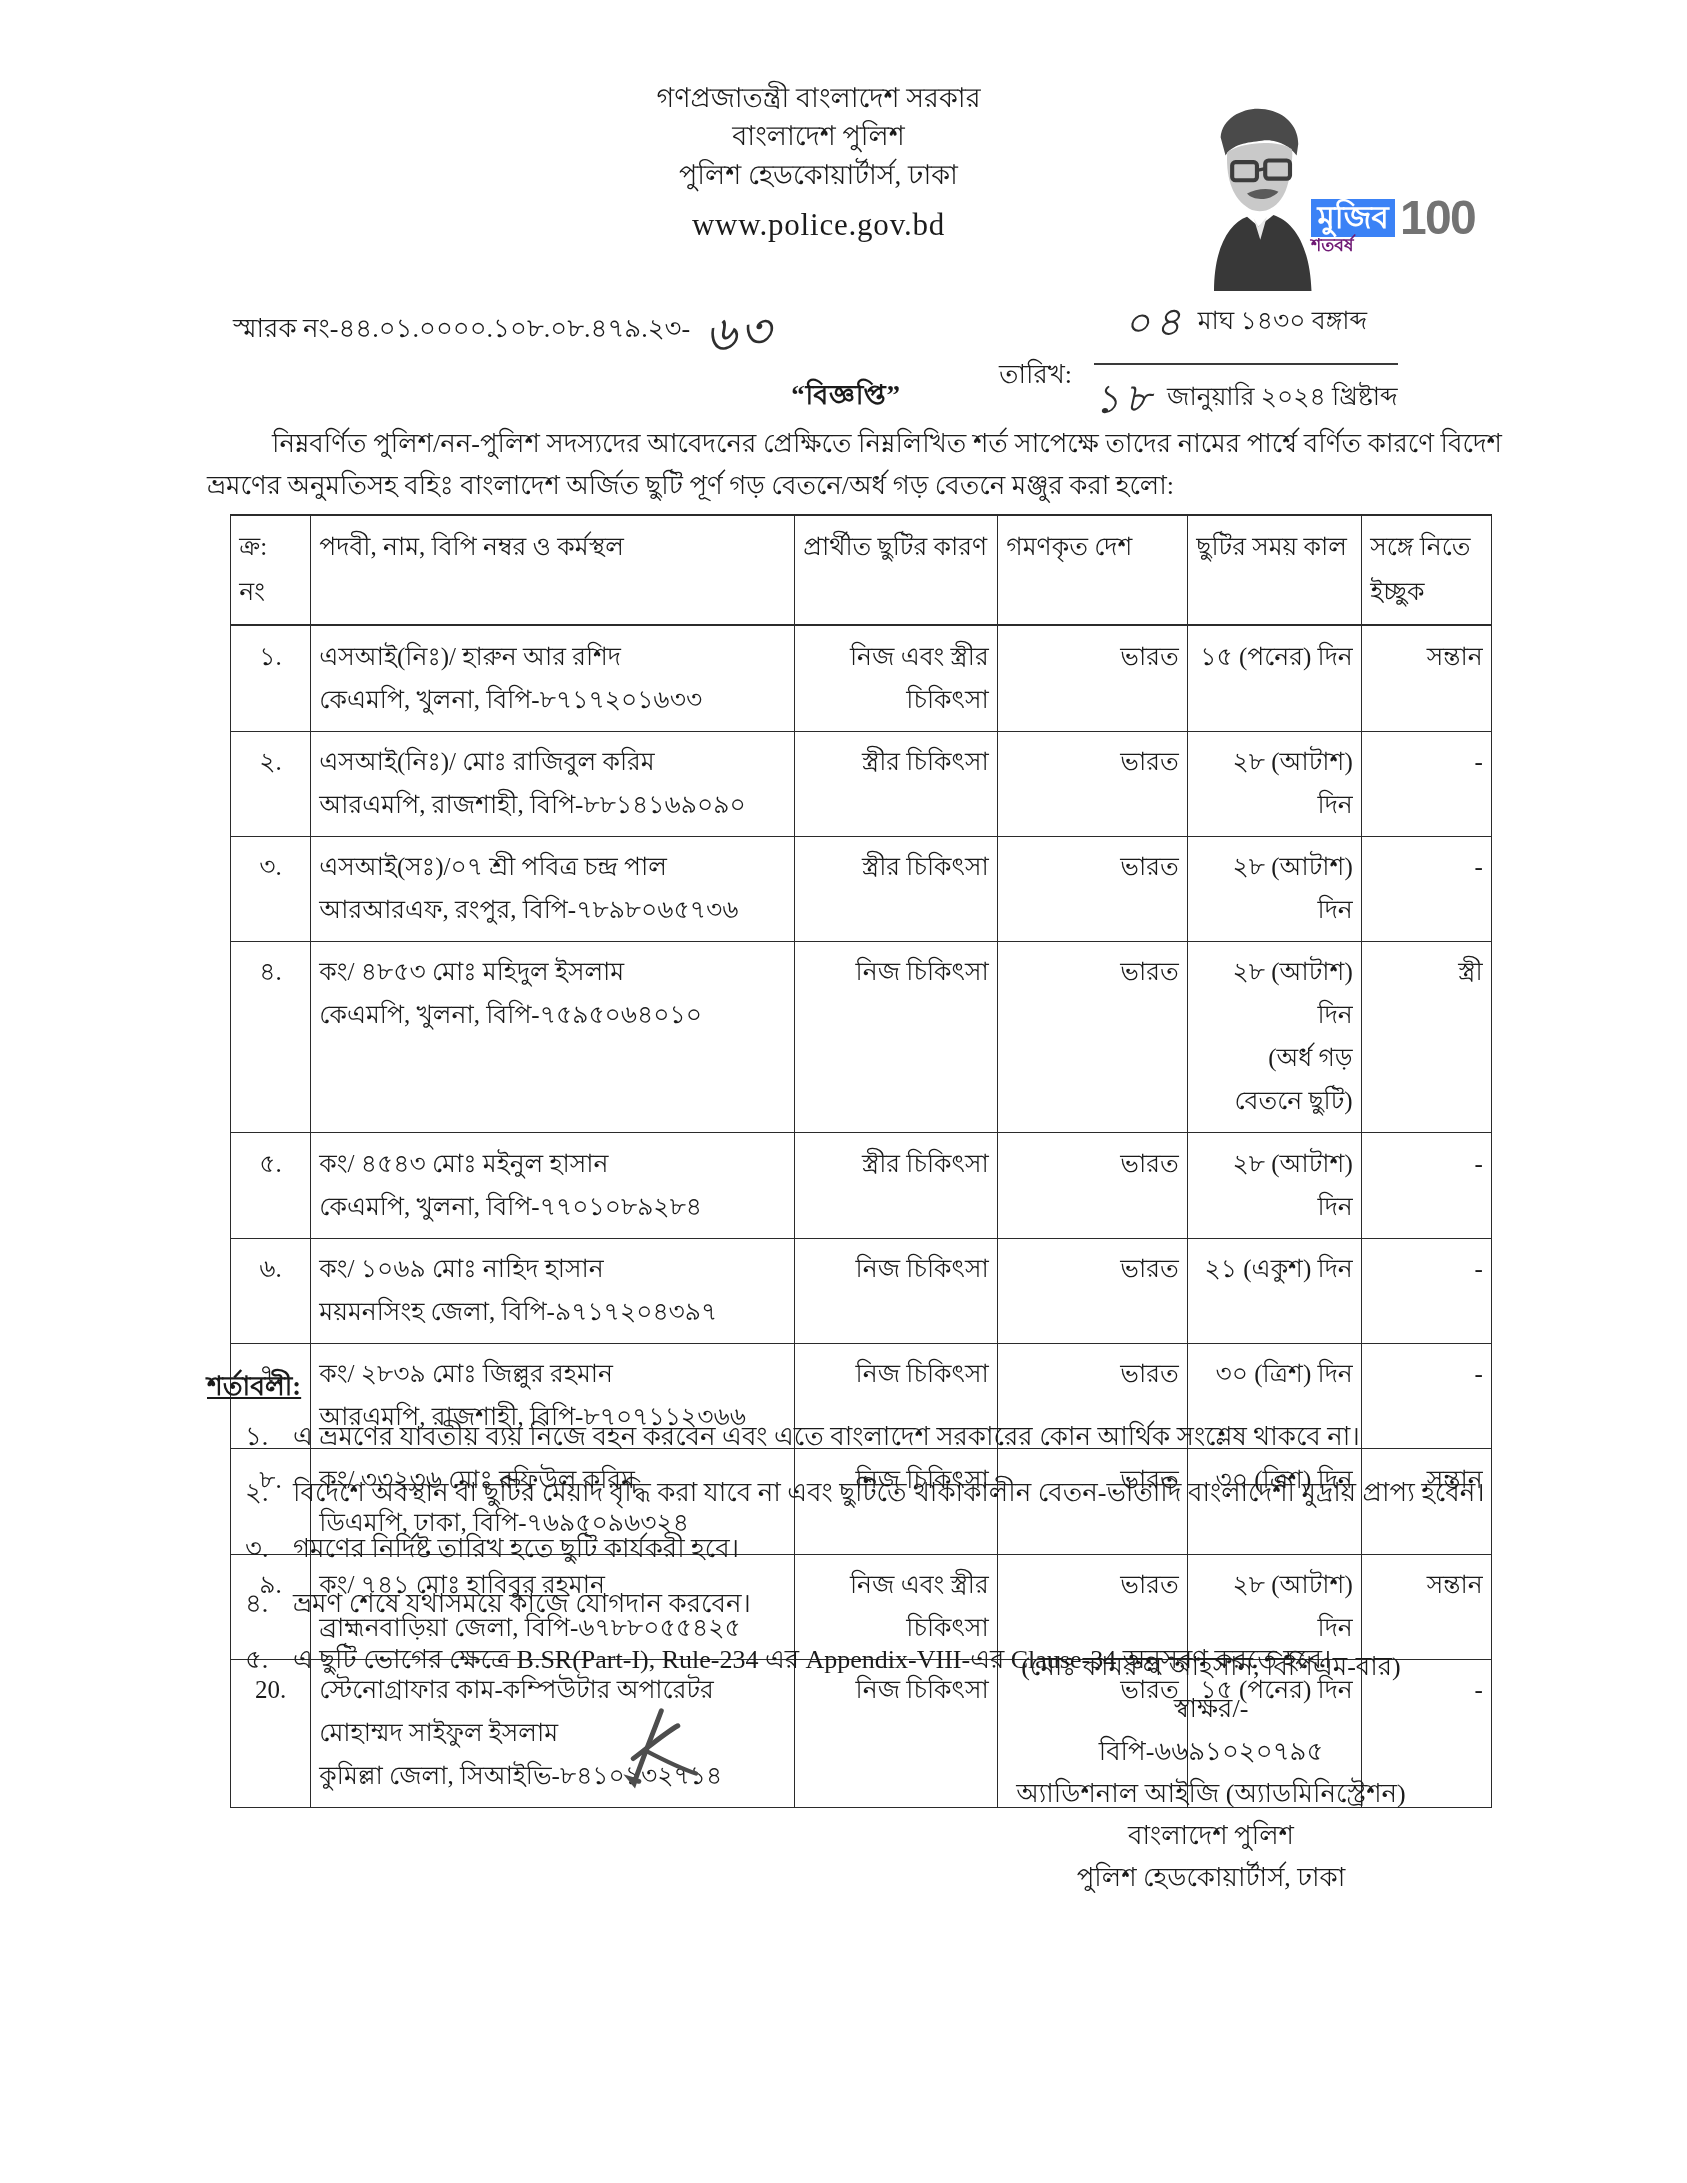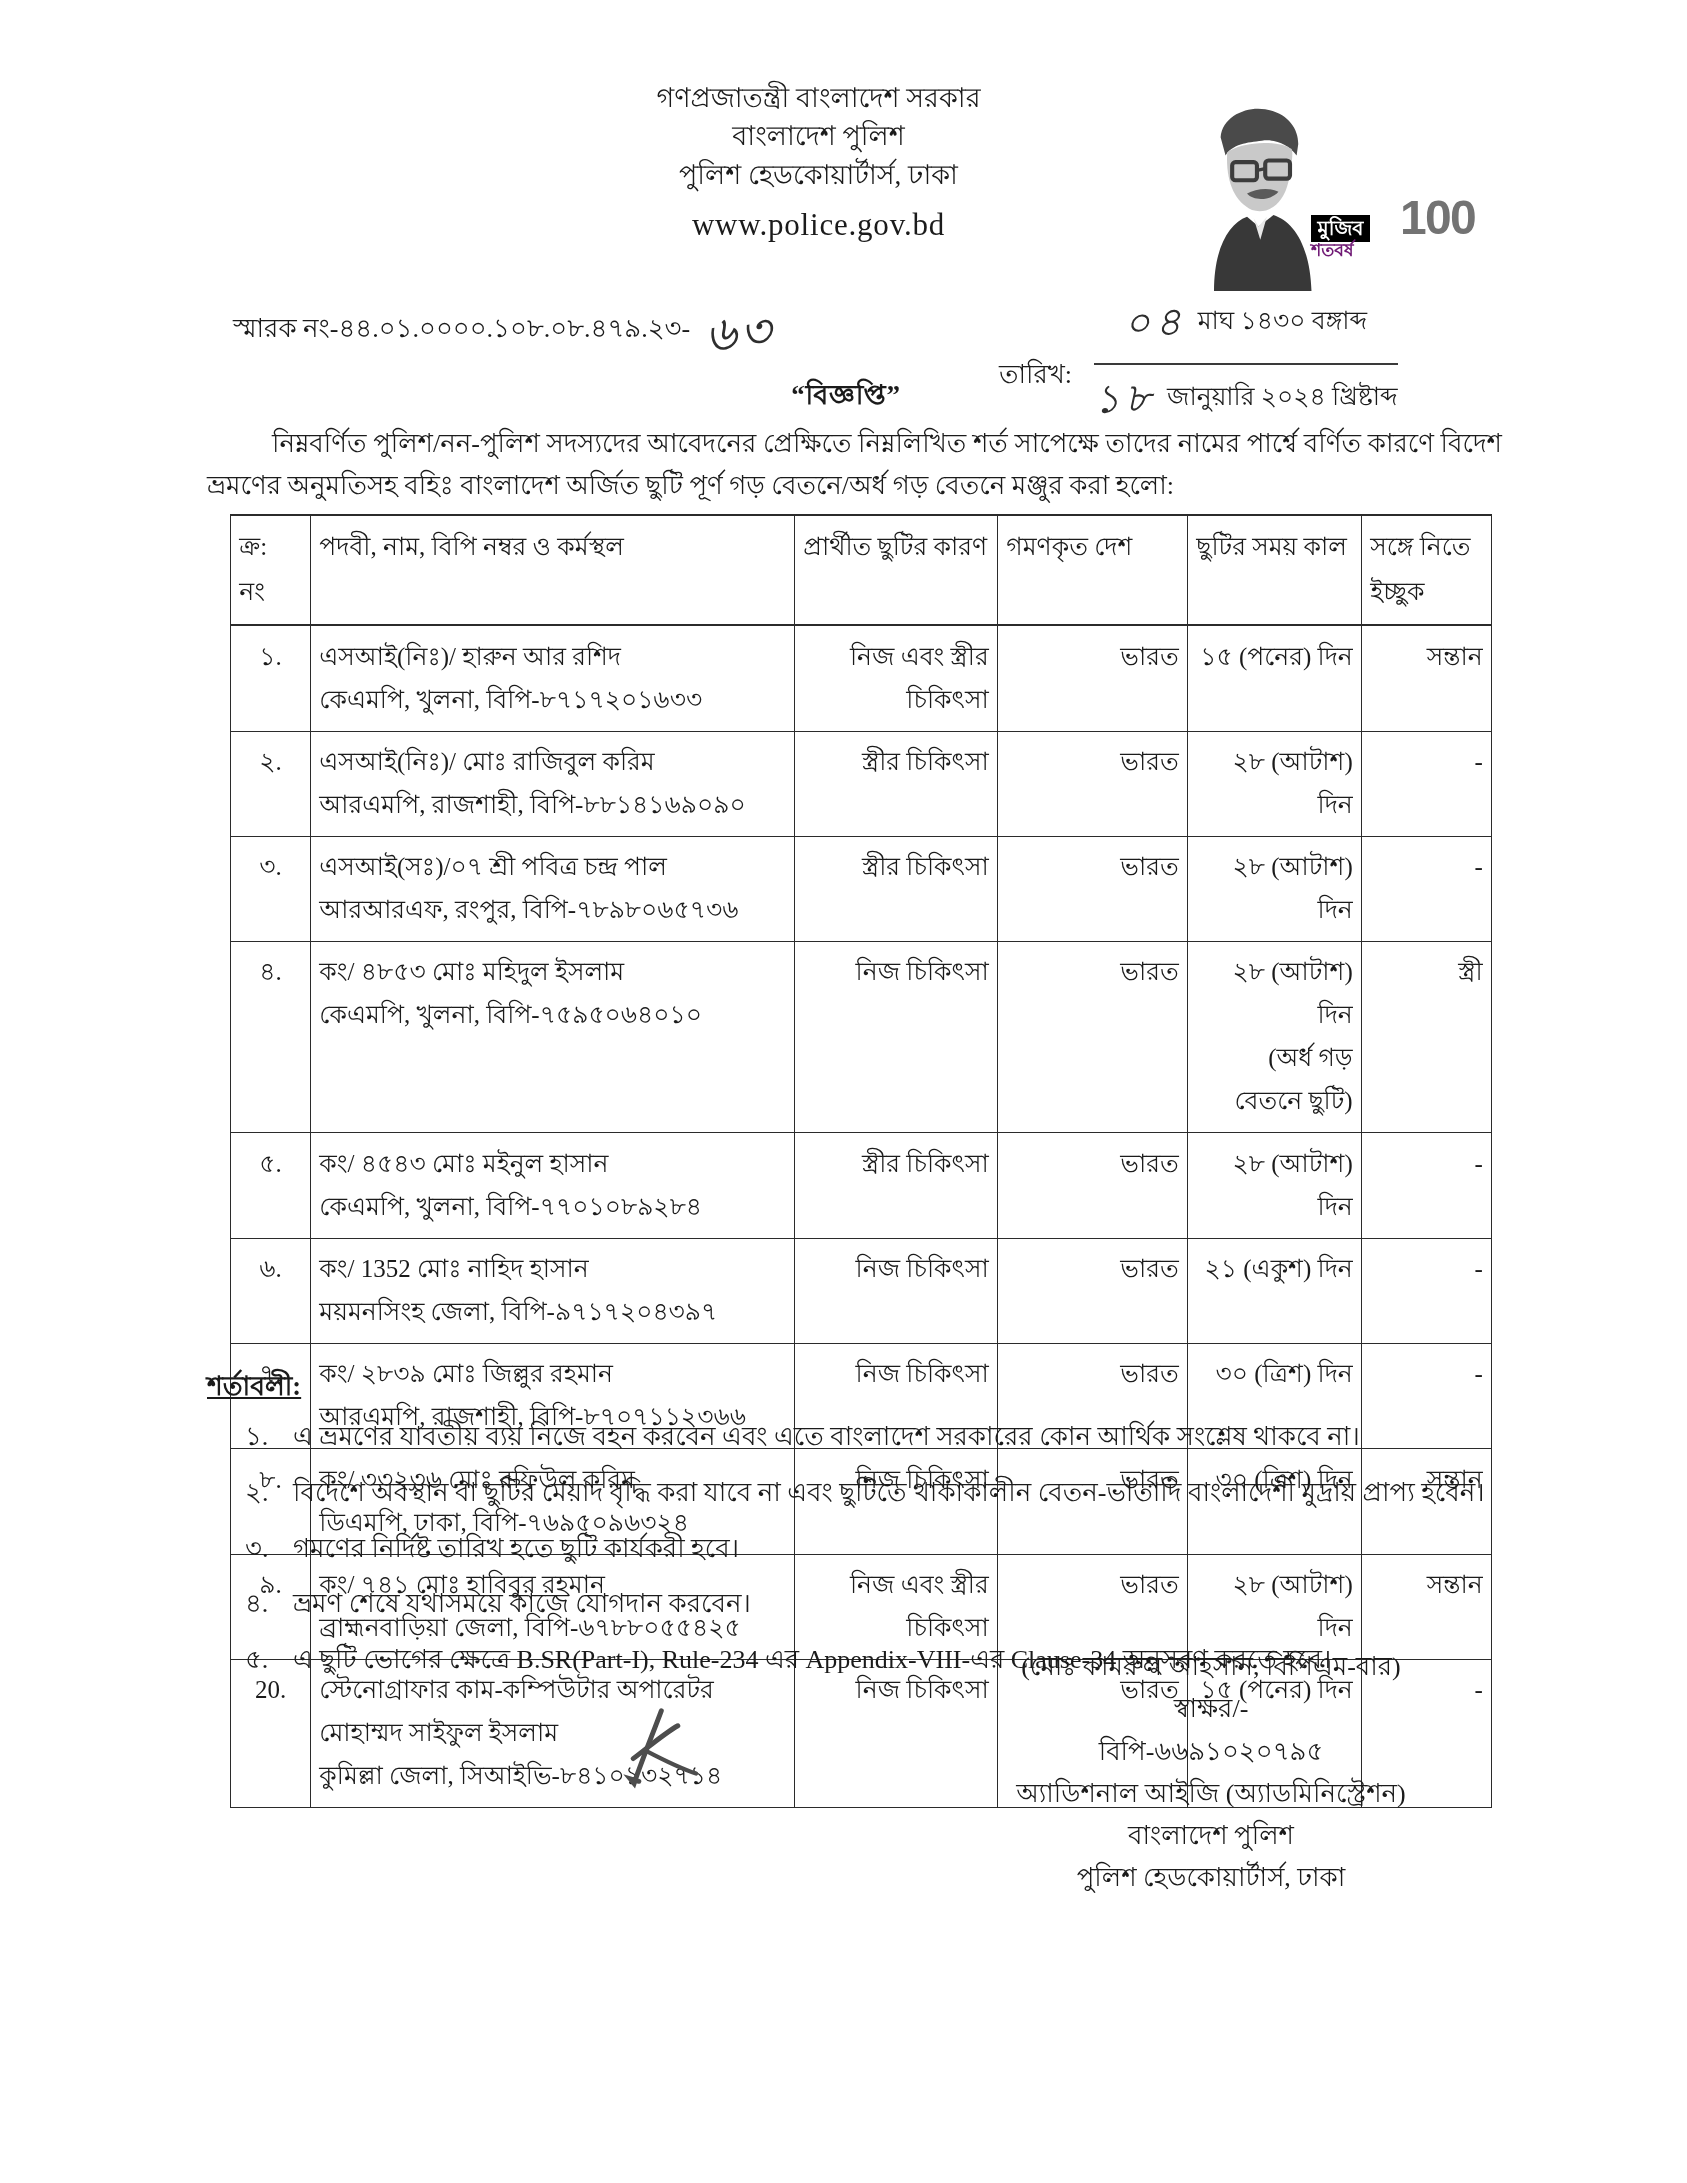--- a/index.html
+++ b/index.html
@@ -19,22 +19,22 @@
   .letterhead .ln{font-size:27px;}
   .letterhead .website{font-size:31px;letter-spacing:0.8px;margin-top:9px;}
   
   .logo{position:absolute;left:1189px;top:101px;width:248px;height:194px;}
   .logo svg{position:absolute;left:0;top:0;}
   .logo .wordmark{
     position:absolute;left:122px;top:98px;width:124px;line-height:1;
     font-family:"Liberation Sans","DejaVu Sans",sans-serif;
   }
   .logo .mujib{
-    display:inline-block;background:#000000;color:#fff;
-    font-size:20px;font-weight:bold;padding:3.3px 6.6px;margin-top:16px;
+    display:inline-block;background:#3b82f6;color:#fff;
+    font-size:31px;font-weight:bold;padding:3.3px 6.6px;
   }
   .logo .shotoborsho{font-size:17.4px;color:#701a75;font-weight:bold;margin-top:0;}
   .logo .hundred{
     position:absolute;left:89px;top:-5px;
     font-size:48px;color:#737373;font-weight:bold;letter-spacing:-1.7px;
   }
   
   .memo-line{position:absolute;left:233px;top:308px;font-size:26px;white-space:nowrap;}
   .hw{
     font-family:"DejaVu Serif","Liberation Serif",serif;
@@ -289,21 +289,21 @@
           </td>
           <td class="col-comp">
             <div>-</div>
           </td>
         </tr>
         <tr>
           <td class="col-sl">
             <div>৬.</div>
           </td>
           <td class="col-name">
-            <div>কং/ 1352 মোঃ নাহিদ হাসান</div>
+            <div>কং/ ১০৬৯ মোঃ নাহিদ হাসান</div>
             <div>ময়মনসিংহ জেলা, বিপি-৯৭১৭২০৪৩৯৭</div>
           </td>
           <td class="col-reason">
             <div>নিজ চিকিৎসা</div>
           </td>
           <td class="col-country">
             <div>ভারত</div>
           </td>
           <td class="col-duration">
             <div>২১ (একুশ) দিন</div>

